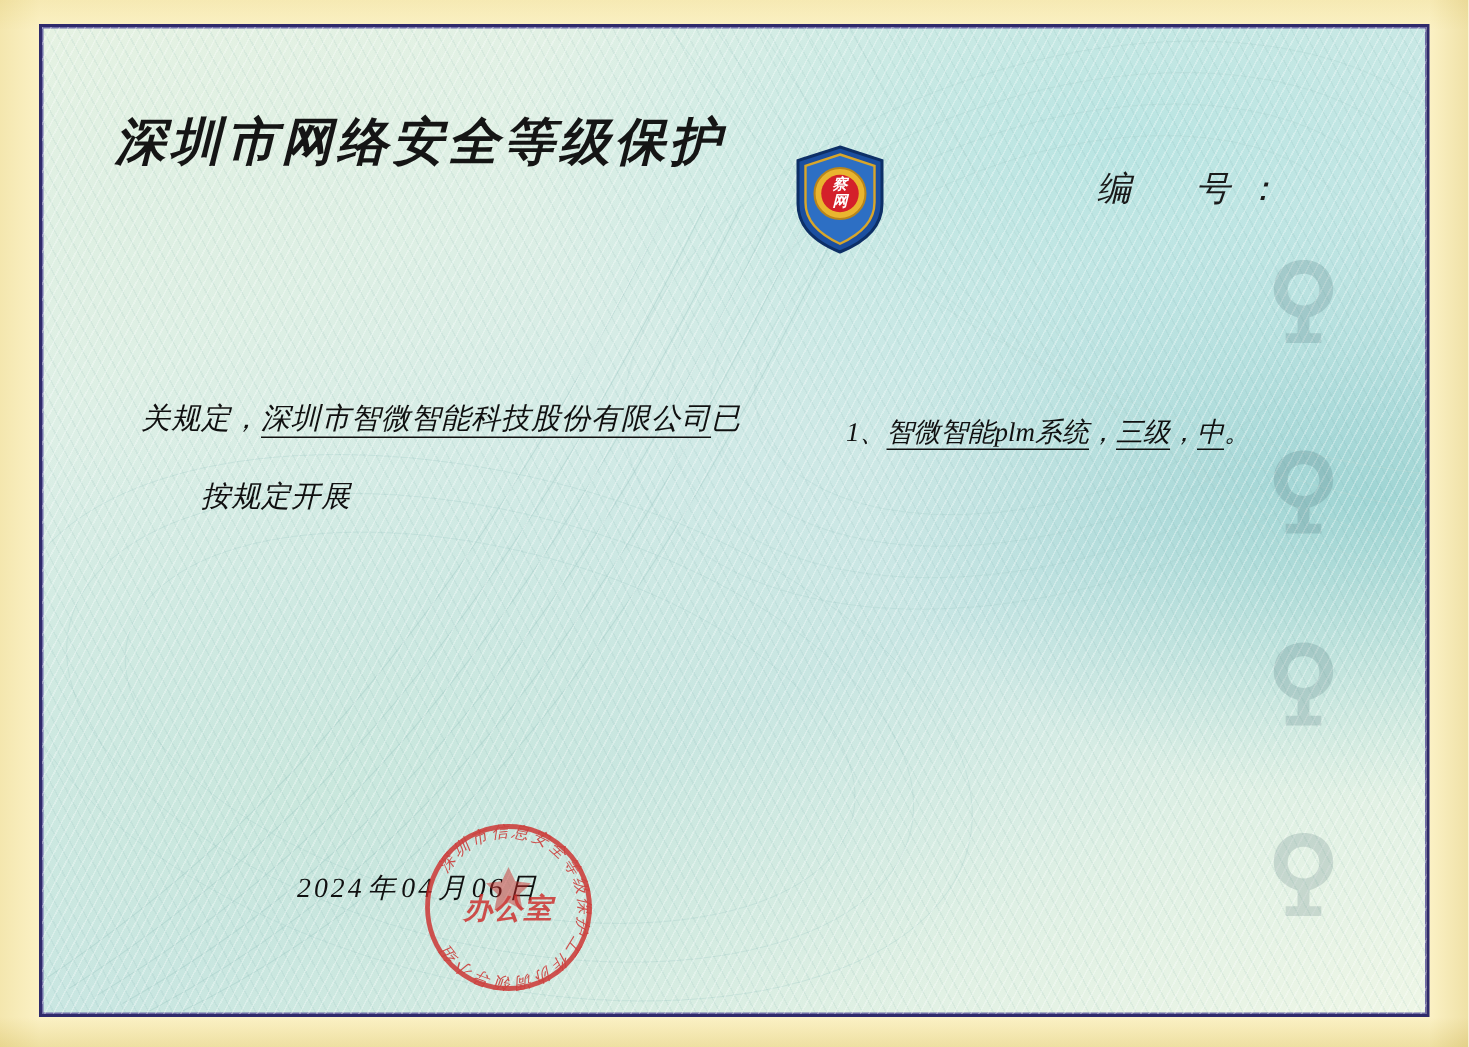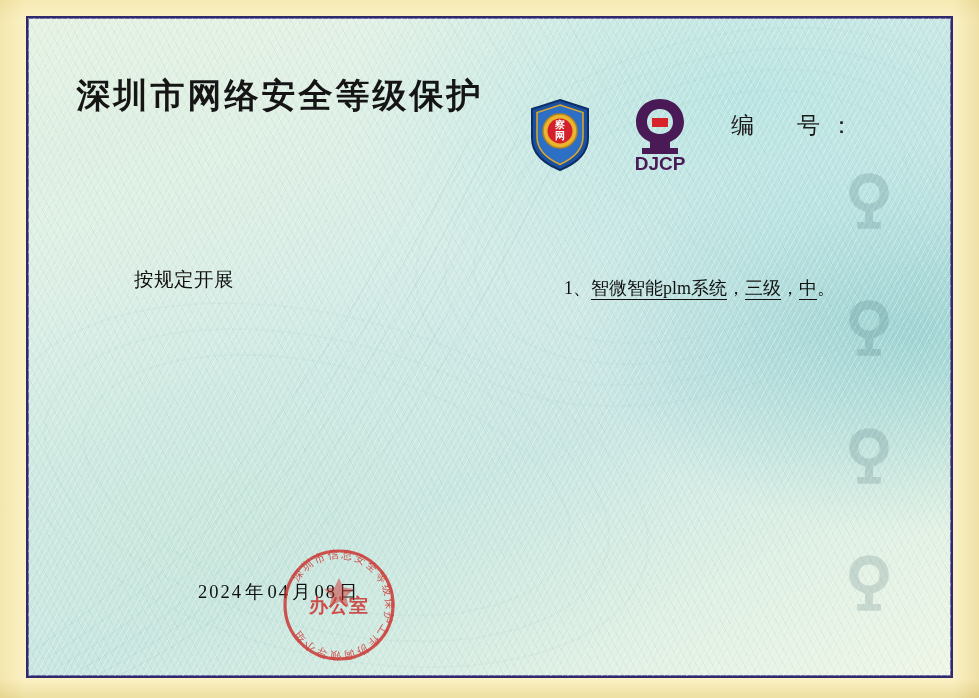--- a/index.html
+++ b/index.html
@@ -42,20 +42,21 @@
     bottom: 20px;
     border: 2px solid #2f2a6b;
     box-shadow: inset 0 0 0 1px #6f6aa5;
     overflow: hidden;
     background:
       radial-gradient(ellipse 70% 55% at 78% 12%, rgba(176,226,225,0.75) 0%, rgba(176,226,225,0) 62%),
       radial-gradient(ellipse 60% 50% at 96% 48%, rgba(120,196,198,0.55) 0%, rgba(120,196,198,0) 60%),
       radial-gradient(ellipse 80% 60% at 20% 78%, rgba(200,231,214,0.55) 0%, rgba(200,231,214,0) 65%),
       radial-gradient(ellipse 50% 40% at 8% 20%, rgba(221,239,226,0.8) 0%, rgba(221,239,226,0) 70%),
       linear-gradient(155deg, #e8f3e2 0%, #dff0e6 22%, #cfe9e6 46%, #c9e6e4 62%, #dff0e4 82%, #eef6e6 100%);
+    font-style: italic;
   }
 
   
   .panel-swirl {
     position: absolute;
     inset: 0;
     pointer-events: none;
     opacity: .55;
   }
   .panel-swirl svg { width: 100%; height: 100%; display: block; }
@@ -277,45 +278,37 @@
           <svg viewBox="0 0 64 74">
             <path d="M32 2 L60 11 L60 40 C60 56 47 66 32 72 C17 66 4 56 4 40 L4 11 Z" fill="#1b4fa0" stroke="#0d2f66" stroke-width="2"></path>
             <path d="M32 7 L55 14.5 L55 39 C55 52.5 44 61 32 66.5 C20 61 9 52.5 9 39 L9 14.5 Z" fill="#2d6fc4" stroke="#d8a62a" stroke-width="1.6"></path>
             <circle cx="32" cy="33" r="17" fill="#e9b52f" stroke="#b8851c" stroke-width="1.4"></circle>
             <circle cx="32" cy="33" r="12.5" fill="#d4202a"></circle>
             <text x="32" y="30" font-size="10" font-family="'Liberation Serif',serif" fill="#ffffff" text-anchor="middle" font-weight="bold">察</text>
             <text x="32" y="41" font-size="10" font-family="'Liberation Serif',serif" fill="#ffffff" text-anchor="middle" font-weight="bold">网</text>
           </svg>
         </div>
 
-        <div class="djcp-logo">
-          <svg viewBox="0 0 76 78">
-            <g fill="#4a1a56">
-              <path d="M38 3 C23 3 14 14 14 26 C14 35 19 42 28 46 L28 52 L20 52 L20 58 L56 58 L56 52 L48 52 L48 46 C57 42 62 35 62 26 C62 14 53 3 38 3 Z M38 13 C46 13 51 19 51 26 C51 33 46 38 38 38 C30 38 25 33 25 26 C25 19 30 13 38 13 Z"></path>
-              <path d="M30 22 L46 22 L46 31 L30 31 Z" fill="#d8232a"></path>
-              <text x="38" y="74" font-size="19" font-family="'Liberation Sans',sans-serif" font-weight="bold" fill="#4a1a56" text-anchor="middle">DJCP</text>
-            </g>
-          </svg>
-        </div>
       </div>
 
       <div class="serial">编　号：</div>
     </div>
 
     <div class="body-left">
+      <p><span>关规定，</span><span class="uline">深圳市智微智能科技股份有限公司</span><span>已</span></p>
       <p class="indent">按规定开展</p>
     </div>
 
     <div class="body-right">
       <p><span>1、</span><span class="uline">智微智能plm系统</span><span>，</span><span class="uline">三级</span><span>，</span><span class="uline">中</span><span>。</span></p>
     </div>
 
     <div class="footer">
       <div class="date-line">
-        <span class="date-num">2024</span><span>年</span><span class="date-num">04</span><span>月</span><span class="date-num">08</span><span>日</span>
+        <span class="date-num">2024</span><span>年</span><span class="date-num">04</span><span>月</span><span class="date-num">06</span><span>日</span>
       </div>
     </div>
 
     <div class="seal">
       <svg viewBox="0 0 126 126">
         <defs>
           <path id="sealArc" d="M 63,63 m -47,0 a 47,47 0 1,1 94,0 a 47,47 0 1,1 -94,0"></path>
         </defs>
         <circle cx="63" cy="63" r="54" fill="none" stroke="#cc2a28" stroke-width="3.2" opacity="0.9"></circle>
         <text font-size="11" fill="#cc2a28" font-family="'Liberation Serif',serif" opacity="0.92" letter-spacing="2">

